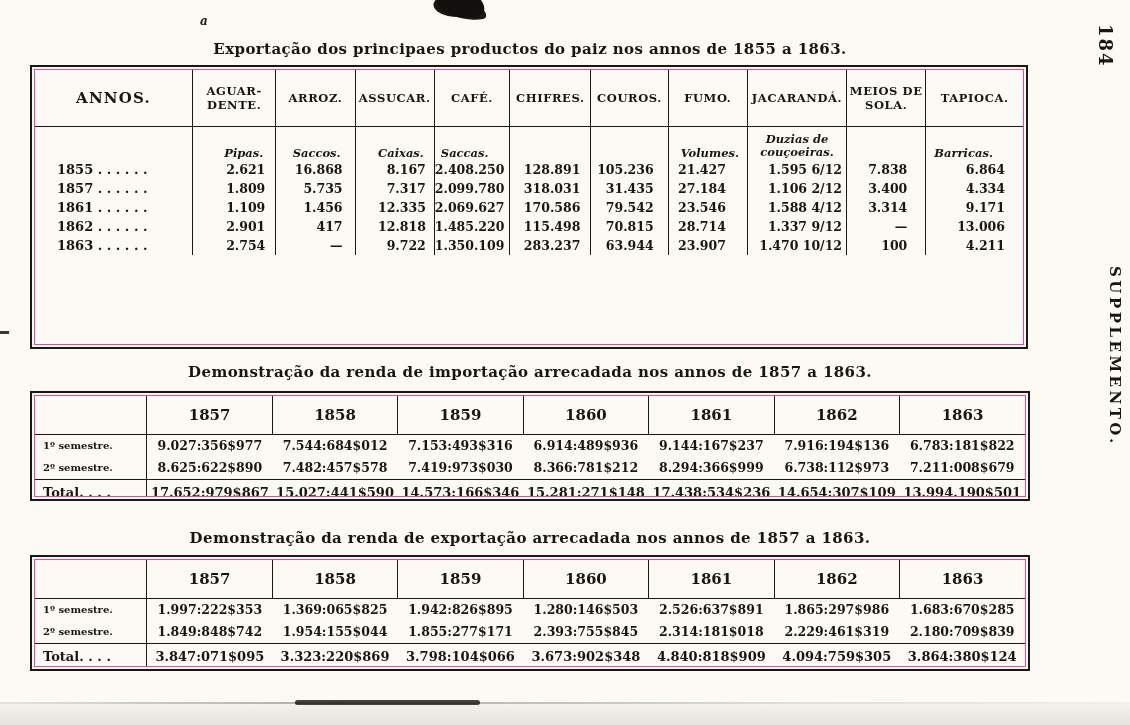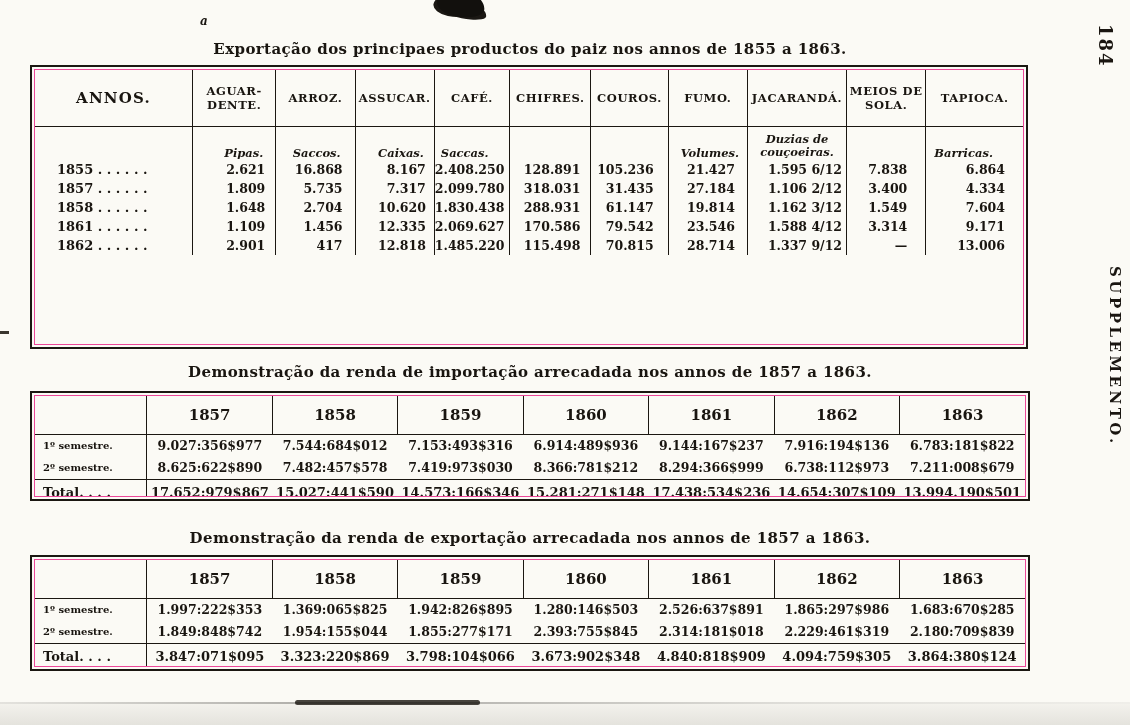--- a/index.html
+++ b/index.html
@@ -53,21 +53,21 @@
     height: 34px; vertical-align: bottom; line-height: 13px;
     white-space: pre-line;
   }
   #export-table td.year { text-align: left; padding-left: 22px; font-size: 13px; }
   #export-table td.n1 { padding-right: 10px; }
   #export-table td.n2 { padding-right: 12px; }
   #export-table td.n3 { padding-right: 8px; }
   #export-table td.n4 { padding-right: 10px; }
   #export-table td.n5 { padding-right: 10px; }
   #export-table td.n6 { padding-right: 14px; }
-  #export-table td.n7 { padding-right: 12px; }
+  #export-table td.n7 { padding-right: 21px; }
   #export-table td.n8 { padding-right: 4px; }
   #export-table td.n9 { padding-right: 18px; }
   #export-table td.n10 { padding-right: 18px; }
   #export-table td.u1 { padding-right: 12px; }
   #export-table td.u2 { padding-right: 14px; }
   #export-table td.u3 { padding-right: 10px; }
   #export-table td.u4 { text-align: left; padding-left: 6px; }
   #export-table td.u7 { padding-right: 8px; }
   #export-table td.u8 { text-align: center; padding: 0 2px 1px 2px; }
   #export-table td.u10 { text-align: left; padding-left: 8px; }
@@ -202,33 +202,20 @@
               <td class="num n3">7.317</td>
               <td class="num n4">2.099.780</td>
               <td class="num n5">318.031</td>
               <td class="num n6">31.435</td>
               <td class="num n7">27.184</td>
               <td class="num n8">1.106 2/12</td>
               <td class="num n9">3.400</td>
               <td class="num n10">4.334</td>
             </tr>
             <tr class="data-row">
-              <td class="year">1858 . . . . . .</td>
-              <td class="num n1">1.648</td>
-              <td class="num n2">2.704</td>
-              <td class="num n3">10.620</td>
-              <td class="num n4">1.830.438</td>
-              <td class="num n5">288.931</td>
-              <td class="num n6">61.147</td>
-              <td class="num n7">19.814</td>
-              <td class="num n8">1.162 3/12</td>
-              <td class="num n9">1.549</td>
-              <td class="num n10">7.604</td>
-            </tr>
-            <tr class="data-row">
               <td class="year">1861 . . . . . .</td>
               <td class="num n1">1.109</td>
               <td class="num n2">1.456</td>
               <td class="num n3">12.335</td>
               <td class="num n4">2.069.627</td>
               <td class="num n5">170.586</td>
               <td class="num n6">79.542</td>
               <td class="num n7">23.546</td>
               <td class="num n8">1.588 4/12</td>
               <td class="num n9">3.314</td>
@@ -240,20 +227,33 @@
               <td class="num n2">417</td>
               <td class="num n3">12.818</td>
               <td class="num n4">1.485.220</td>
               <td class="num n5">115.498</td>
               <td class="num n6">70.815</td>
               <td class="num n7">28.714</td>
               <td class="num n8">1.337 9/12</td>
               <td class="num n9">—</td>
               <td class="num n10">13.006</td>
             </tr>
+            <tr class="data-row">
+              <td class="year">1863 . . . . . .</td>
+              <td class="num n1">2.754</td>
+              <td class="num n2">—</td>
+              <td class="num n3">9.722</td>
+              <td class="num n4">1.350.109</td>
+              <td class="num n5">283.237</td>
+              <td class="num n6">63.944</td>
+              <td class="num n7">23.907</td>
+              <td class="num n8">1.470 10/12</td>
+              <td class="num n9">100</td>
+              <td class="num n10">4.211</td>
+            </tr>
           </tbody>
         </table>
     </div>
   </div>
 
   <h2 class="title t2-title">Demonstração da renda de importação arrecadada nos annos de 1857 a 1863.</h2>
   <div class="frame frame-t2">
     <div class="frame-inner">
       <table id="import-table" class="renda">
           <colgroup>

